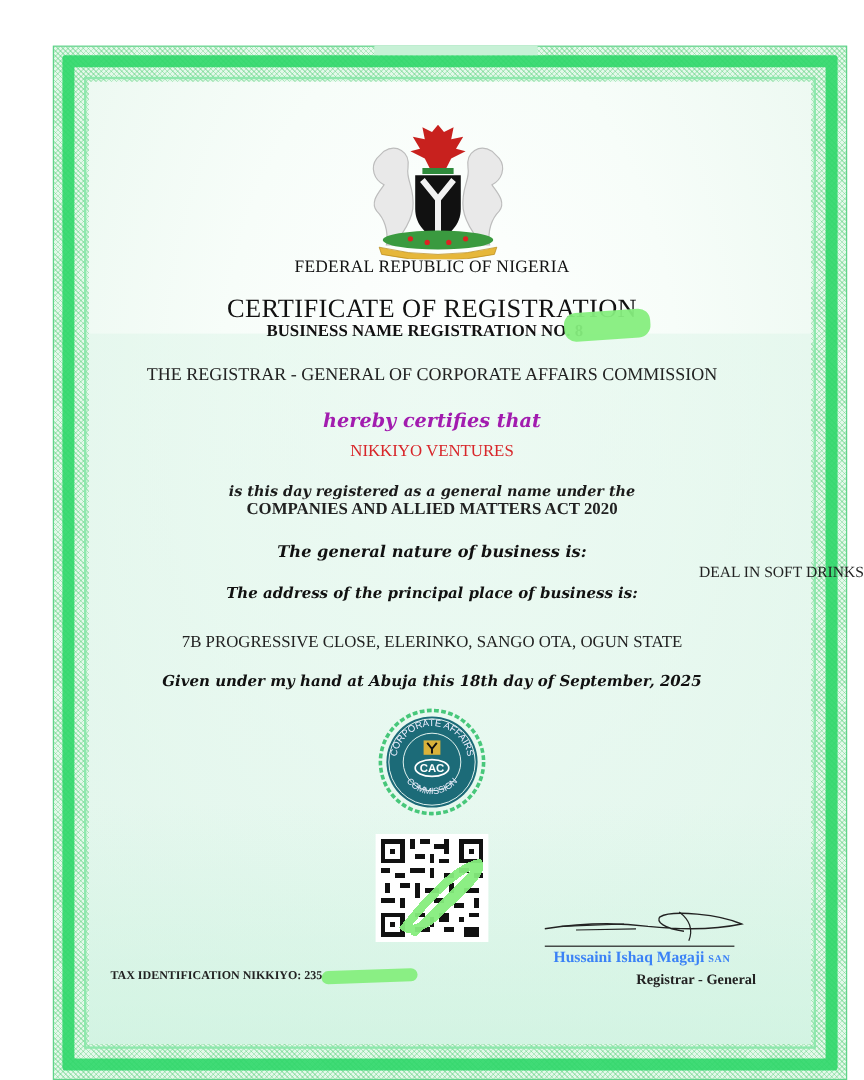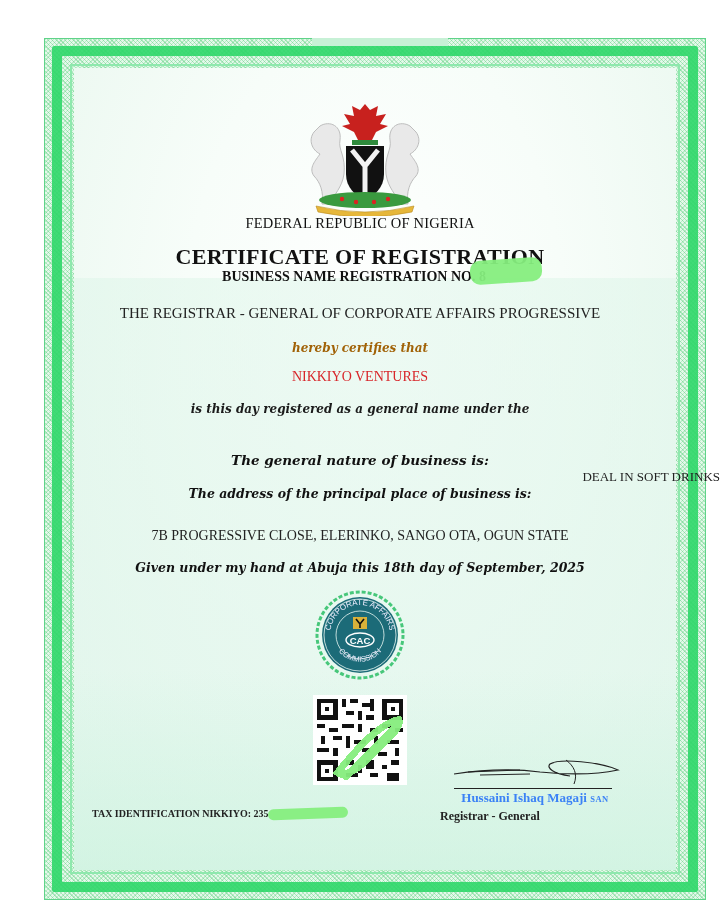--- a/index.html
+++ b/index.html
@@ -17,45 +17,45 @@
   .paper .tint { position:absolute; left:0; right:0; top:210px; bottom:0; background:linear-gradient(180deg, rgba(220,245,232,0.5), rgba(225,246,236,0.8)); }
   .paper .tint2 { position:absolute; left:0; right:0; bottom:0; height:200px; background:linear-gradient(180deg, rgba(210,245,225,0) , rgba(200,242,220,0.6)); }
   .top-gap { position:absolute; left:268px; top:0; width:136px; height:8px; background:#c7f1d6; }
 
   .content { position:absolute; left:0; top:0; width:632px; height:900px; }
   .c { position:absolute; left:0; width:720px; text-align:center; color:#111; }
 
   .emblem { position:absolute; left:290px; top:96px; width:150px; height:120px; }
 
   .t-federal { top:215px; font-size:14.5px; letter-spacing:0.2px; }
-  .t-title { top:244px; font-size:22px; font-weight:bold; letter-spacing:0.3px; }
+  .t-title { top:244px; font-size:22px; font-weight:normal; letter-spacing:0.3px; }
   .t-regno { top:269px; font-size:14px; font-weight:bold; left:-6px; }
   .t-registrar { top:305px; font-size:15px; color:#222; }
-  .t-hereby { top:341px; font-size:12px; font-style:italic; font-weight:bold; font-family:"DejaVu Serif", serif; color:#a16207; }
+  .t-hereby { top:341px; font-size:16px; font-style:italic; font-weight:bold; font-family:"DejaVu Serif", serif; color:#a21caf; }
   .t-name { top:369px; font-size:14px; color:#d8262a; }
   .t-is-this { top:402px; font-size:12px; font-style:italic; font-weight:bold; font-family:"DejaVu Serif", serif; color:#1b1b1b; }
   .t-act { top:417px; font-size:14px; font-weight:bold; color:#222; }
   .t-nature-label { top:452px; font-size:13.5px; font-style:italic; font-weight:bold; font-family:"DejaVu Serif", serif; }
   .t-nature { top:469px; font-size:13px; color:#222;text-align:right; }
   .t-addr-label { top:486px; font-size:12.5px; font-style:italic; font-weight:bold; font-family:"DejaVu Serif", serif; }
   .t-addr { top:528px; font-size:14px; color:#222; }
   .t-given { top:560px; font-size:12.5px; font-style:italic; font-weight:bold; font-family:"DejaVu Serif", serif; }
 
   .redact { position:absolute; background:#86ee7e; border-radius:10px; transform:rotate(-4deg); opacity:0.95; }
 
   .seal { position:absolute; left:312px; top:590px; width:96px; height:90px; }
   .qr { position:absolute; left:313px; top:695px; width:94px; height:90px; background:#fff; }
   .qr svg { display:block; }
 
   .sign-block { position:absolute; left:440px; top:748px; width:175px; }
   .sig { position:absolute; left:10px; top:0; width:170px; height:40px; }
   .sig-line { position:absolute; left:14px; top:40px; width:158px; height:1px; background:#222; }
   .sig-name { position:absolute; left:0; top:42px; width:190px; text-align:center; font-size:13px; font-weight:bold; color:#3b82f6; }
   .sig-name .san { font-size:8.5px; letter-spacing:0.5px; }
-  .sig-title { position:absolute; left:0; top:61px; width:190px; text-align:left; font-size:12px; font-weight:bold; color:#222; }
+  .sig-title { position:absolute; left:0; top:61px; width:190px; text-align:right; font-size:12px; font-weight:bold; color:#222; }
 
   .tin { position:absolute; left:92px; top:808px; font-size:10px; font-weight:bold; color:#222; }
 </style>
 </head>
 <body>
 
 <div class="cert">
   <div class="border-outer"></div>
   <div class="border-band"></div>
   <div class="top-gap"></div>
@@ -88,24 +88,25 @@
   </svg>
 
   <div class="c t-federal">FEDERAL REPUBLIC OF NIGERIA</div>
   <div class="c t-title">CERTIFICATE OF REGISTRATION</div>
   <div class="c t-regno">
     <span>BUSINESS NAME REGISTRATION NO.</span>
     <span>8</span>
   </div>
   <div class="redact" style="left:470px; top:259px; width:72px; height:24px;"></div>
 
-  <div class="c t-registrar">THE REGISTRAR - GENERAL OF CORPORATE AFFAIRS PROGRESSIVE</div>
+  <div class="c t-registrar">THE REGISTRAR - GENERAL OF CORPORATE AFFAIRS COMMISSION</div>
   <div class="c t-hereby">hereby certifies that</div>
   <div class="c t-name">NIKKIYO VENTURES</div>
   <div class="c t-is-this">is this day registered as a general name under the</div>
+  <div class="c t-act">COMPANIES AND ALLIED MATTERS ACT 2020</div>
   <div class="c t-nature-label">The general nature of business is:</div>
   <div class="c t-nature">DEAL IN SOFT DRINKS</div>
   <div class="c t-addr-label">The address of the principal place of business is:</div>
   <div class="c t-addr">7B PROGRESSIVE CLOSE, ELERINKO, SANGO OTA, OGUN STATE</div>
   <div class="c t-given">Given under my hand at Abuja this 18th day of September, 2025</div>
 
   <svg class="seal" viewBox="0 0 96 90">
     <circle cx="48" cy="45" r="43" fill="none" stroke="#47c77a" stroke-width="3" stroke-dasharray="4 2"></circle>
     <circle cx="48" cy="45" r="38" fill="#1c6b78"></circle>
     <circle cx="48" cy="45" r="36" fill="none" stroke="#e9f7f2" stroke-width="0.8"></circle>

